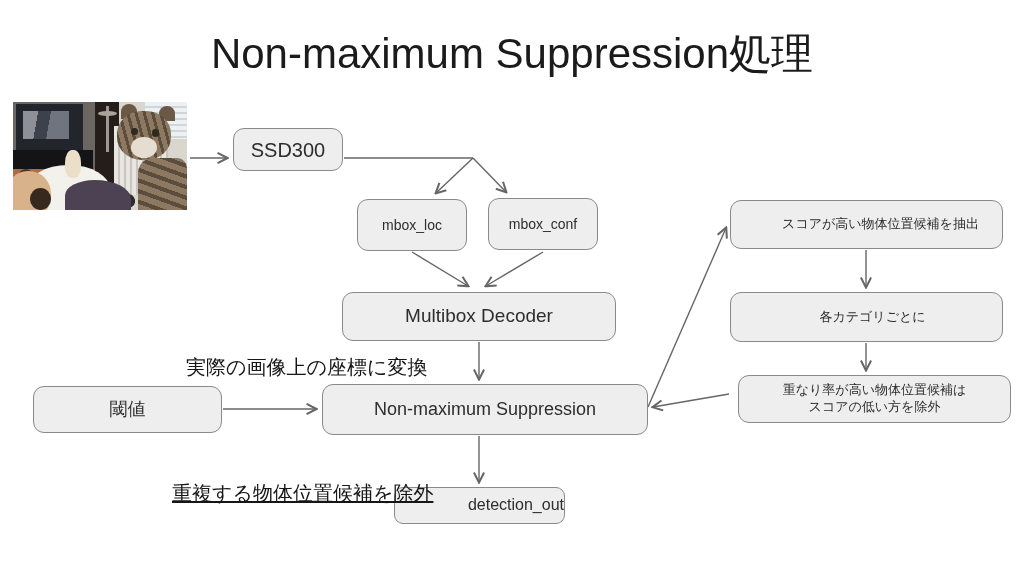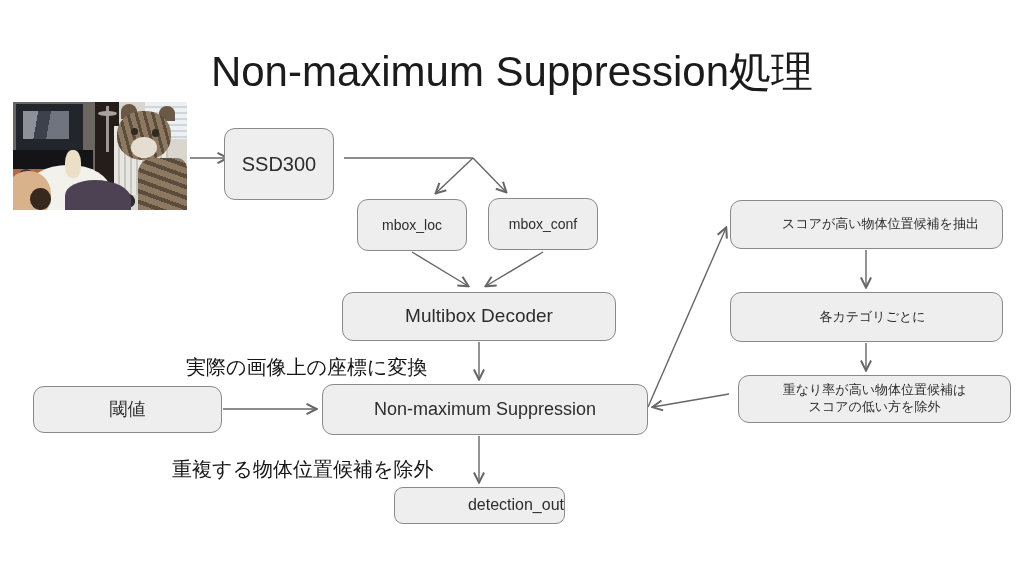--- a/index.html
+++ b/index.html
@@ -2,21 +2,21 @@
 <html><head>
 <meta charset="utf-8">
 <style>
   * { margin:0; padding:0; box-sizing:border-box; }
   html,body { background:#ffffff; }
   .stage {
     position:relative; width:1024px; height:576px; background:#ffffff;
     font-family:"Liberation Sans", sans-serif; overflow:hidden;
   }
   .title {
-    position:absolute; top:44px; left:0; width:1024px;
+    position:absolute; top:26px; left:0; width:1024px;
     text-align:center; font-size:42px; color:#1b1b1b; letter-spacing:0px;
   }
   .node {
     position:absolute; background:#eeeeee; border:1.6px solid #8a8a8a;
     border-radius:11px; display:flex; flex-direction:column;
     align-items:center; justify-content:center; text-align:center;
     color:#2d2d2d; line-height:1.3;
   }
   .arrows { position:absolute; left:0; top:0; width:1024px; height:576px; pointer-events:none; }
   .annot { position:absolute; color:#161616; font-size:20px; white-space:nowrap; }
@@ -107,21 +107,21 @@
       <line x1="479" y1="342" x2="479" y2="379" marker-end="url(#ah)"></line>
       <line x1="223" y1="409" x2="316" y2="409" marker-end="url(#ah)"></line>
       <line x1="479" y1="436" x2="479" y2="482" marker-end="url(#ah)"></line>
       <line x1="648" y1="407" x2="726" y2="228" marker-end="url(#ah)"></line>
       <line x1="729" y1="394" x2="653" y2="407" marker-end="url(#ah)"></line>
       <line x1="866" y1="250" x2="866" y2="287" marker-end="url(#ah)"></line>
       <line x1="866" y1="343" x2="866" y2="370" marker-end="url(#ah)"></line>
     </g>
   </svg>
 
-  <div class="node" style="left:224px; top:128px; width:110px; height:72px; font-size:20px;">
+  <div class="node" style="left:233px; top:128px; width:110px; height:43px; font-size:20px;">
     <span>SSD300</span>
   </div>
 
   <div class="node" style="left:357px; top:199px; width:110px; height:52px; font-size:14px;">
     <span>mbox_loc</span>
   </div>
 
   <div class="node" style="left:488px; top:198px; width:110px; height:52px; font-size:14px;">
     <span>mbox_conf</span>
   </div>
@@ -150,15 +150,15 @@
     <span>各カテゴリごとに</span>
   </div>
 
   <div class="node" style="left:730px; top:375px; width:273px; height:48px; font-size:13px;margin-left:8px;">
     <span>重なり率が高い物体位置候補は</span>
     <span>スコアの低い方を除外</span>
   </div>
 
   <div class="annot" style="left:186px; top:354px;">実際の画像上の座標に変換</div>
 
-  <div class="annot" style="left:172px; top:456px;">重複する物体位置候補を除外</div>
+  <div class="annot" style="left:172px; top:480px;text-decoration:underline;">重複する物体位置候補を除外</div>
 
 </div>
 
 </body></html>

